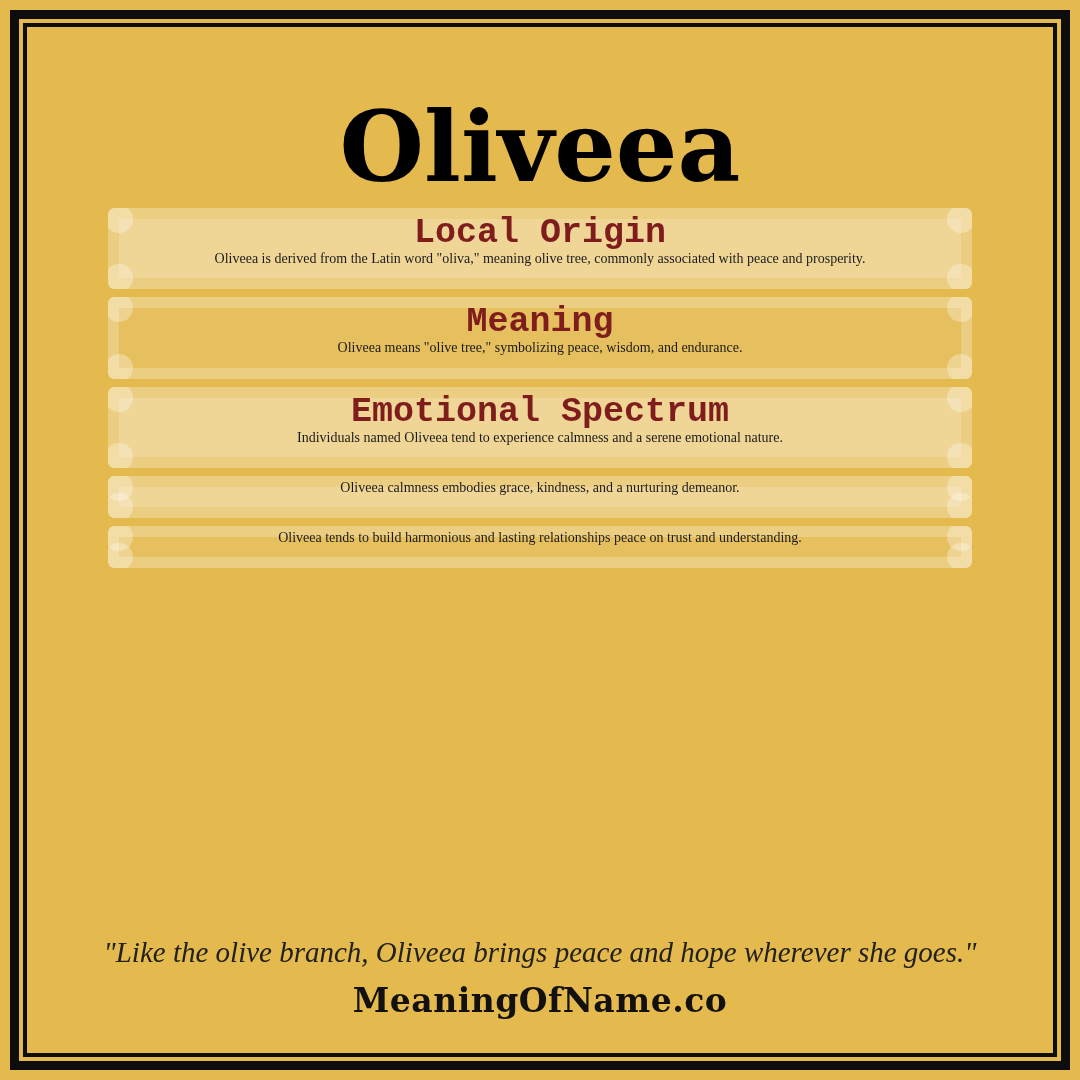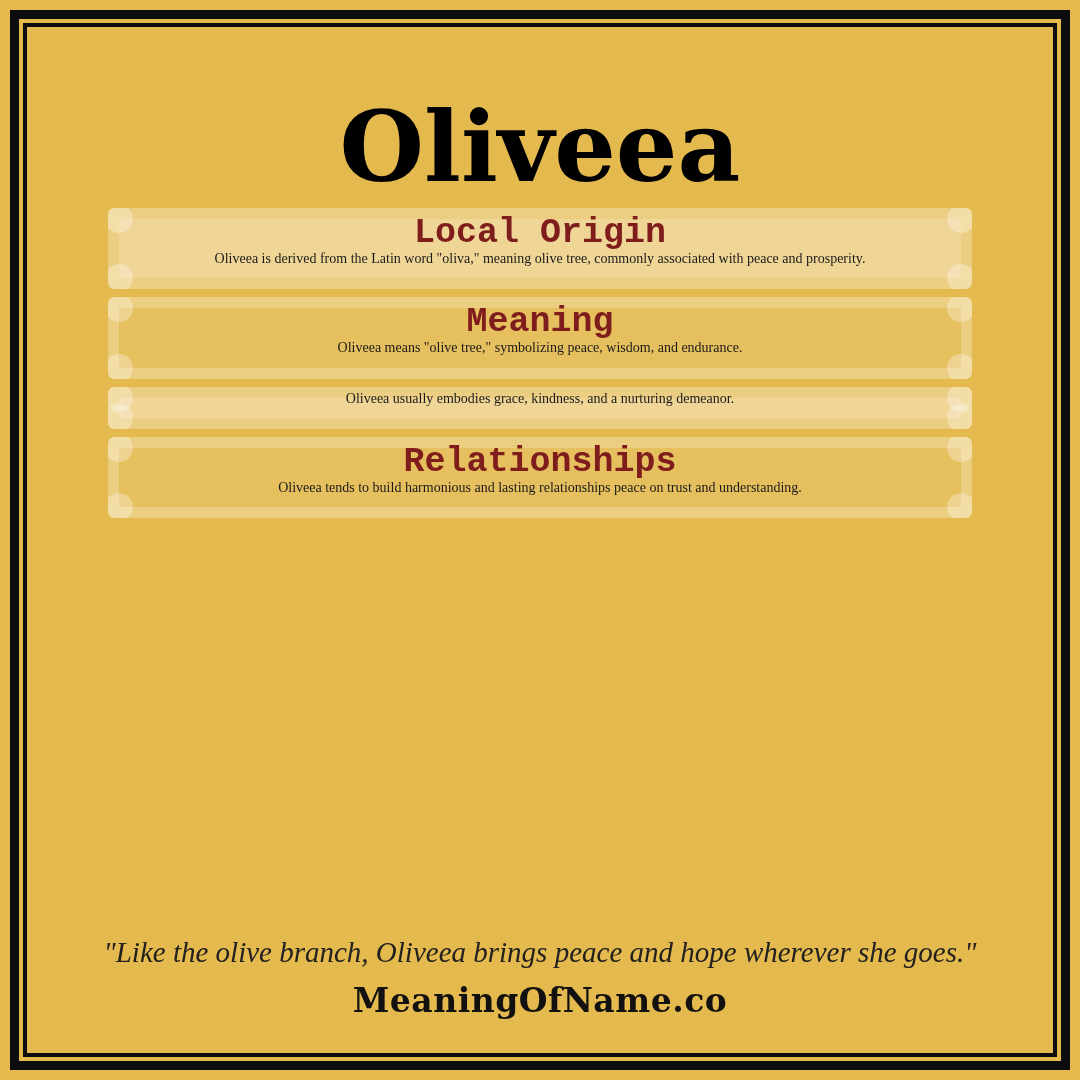--- a/index.html
+++ b/index.html
@@ -122,39 +122,48 @@
     <div class="ring"></div>
     <div class="inner"></div>
     <div class="dot tl"></div>
     <div class="dot tr"></div>
     <div class="dot bl"></div>
     <div class="dot br"></div>
     <h2>Meaning</h2>
     <p>Oliveea means "olive tree," symbolizing peace, wisdom, and endurance.</p>
   </section>
 
+  <section class="card light">
+    <div class="ring"></div>
+    <div class="inner"></div>
+    <div class="dot tl"></div>
+    <div class="dot tr"></div>
+    <div class="dot bl"></div>
+    <div class="dot br"></div>
+    <h2>Emotional Spectrum</h2>
+    <p>Individuals named Oliveea tend to experience calmness and a serene emotional nature.</p>
+  </section>
 
 
   <section class="card light">
     <div class="ring"></div>
     <div class="inner"></div>
     <div class="dot tl"></div>
     <div class="dot tr"></div>
     <div class="dot bl"></div>
     <div class="dot br"></div>
-    <p>Oliveea usually embodies grace, kindness, and a nurturing demeanor.</p>
+    <p>Oliveea calmness embodies grace, kindness, and a nurturing demeanor.</p>
   </section>
 
   <section class="card dark">
     <div class="ring"></div>
     <div class="inner"></div>
     <div class="dot tl"></div>
     <div class="dot tr"></div>
     <div class="dot bl"></div>
     <div class="dot br"></div>
-    <h2>Relationships</h2>
     <p>Oliveea tends to build harmonious and lasting relationships peace on trust and understanding.</p>
   </section>
 
 </div>
 
 <div class="quote">"Like the olive branch, Oliveea brings peace and hope wherever she goes."</div>
 <div class="brand">MeaningOfName.co</div>
 
 </body></html>

